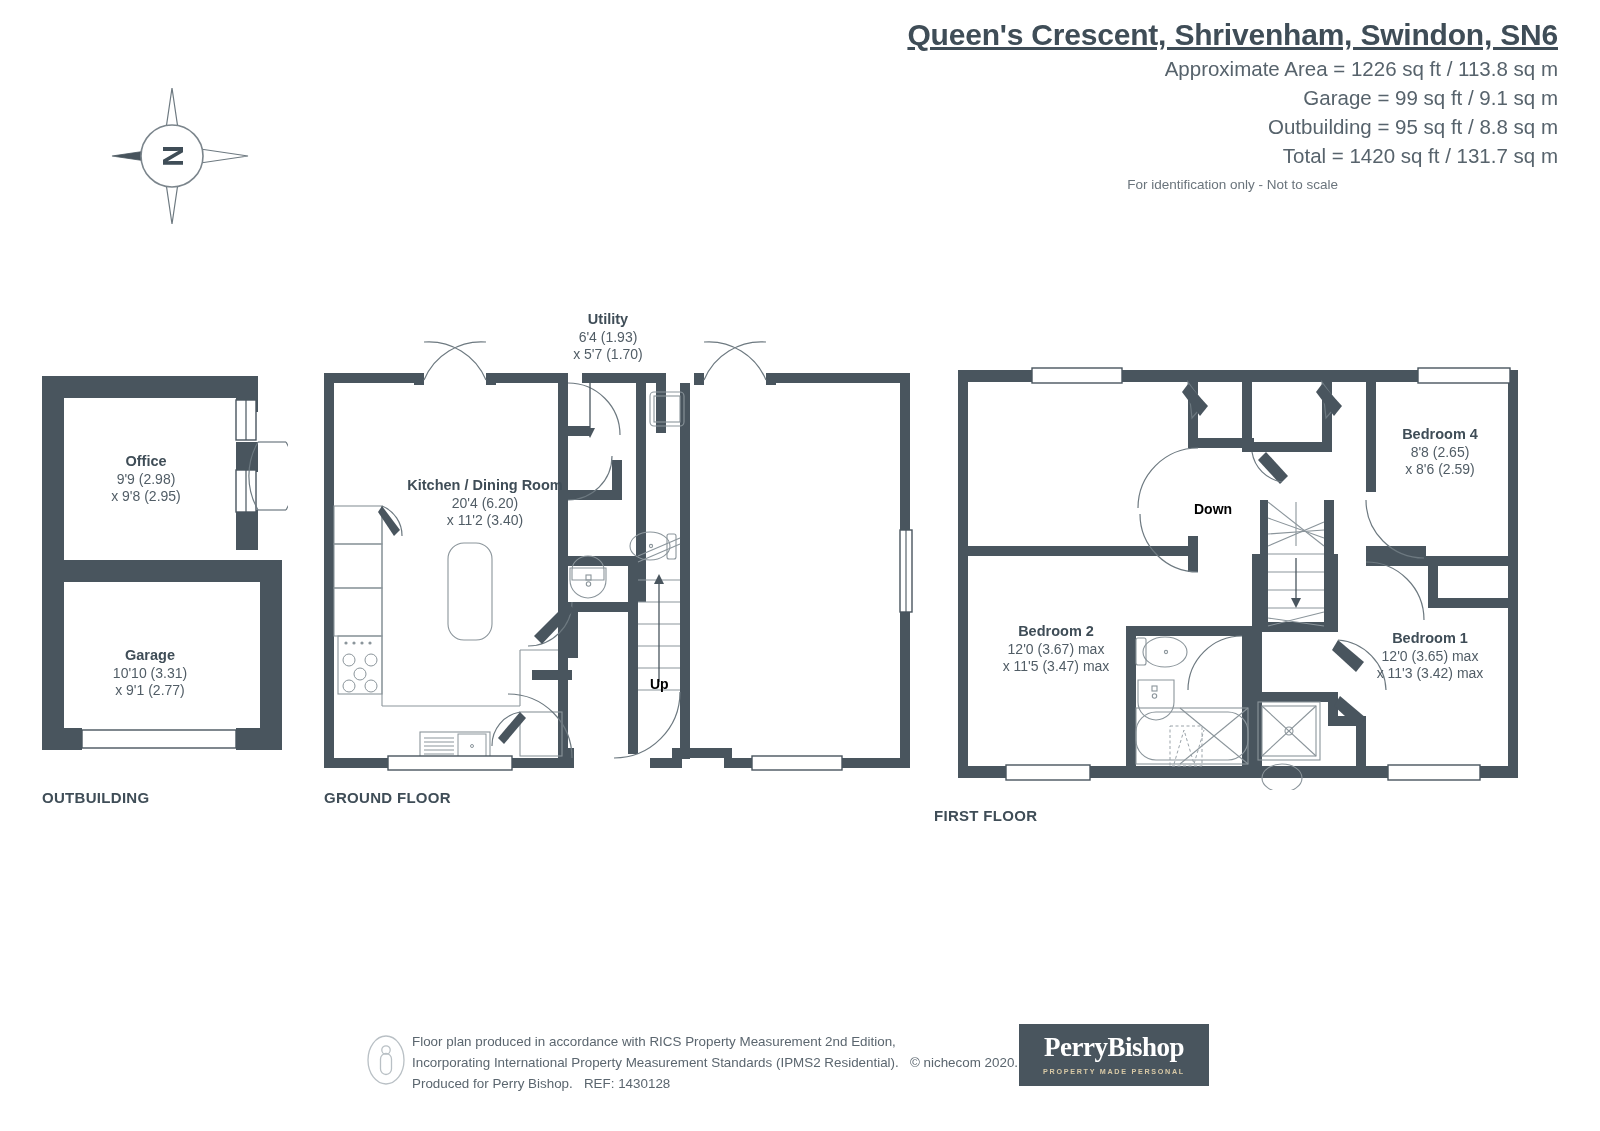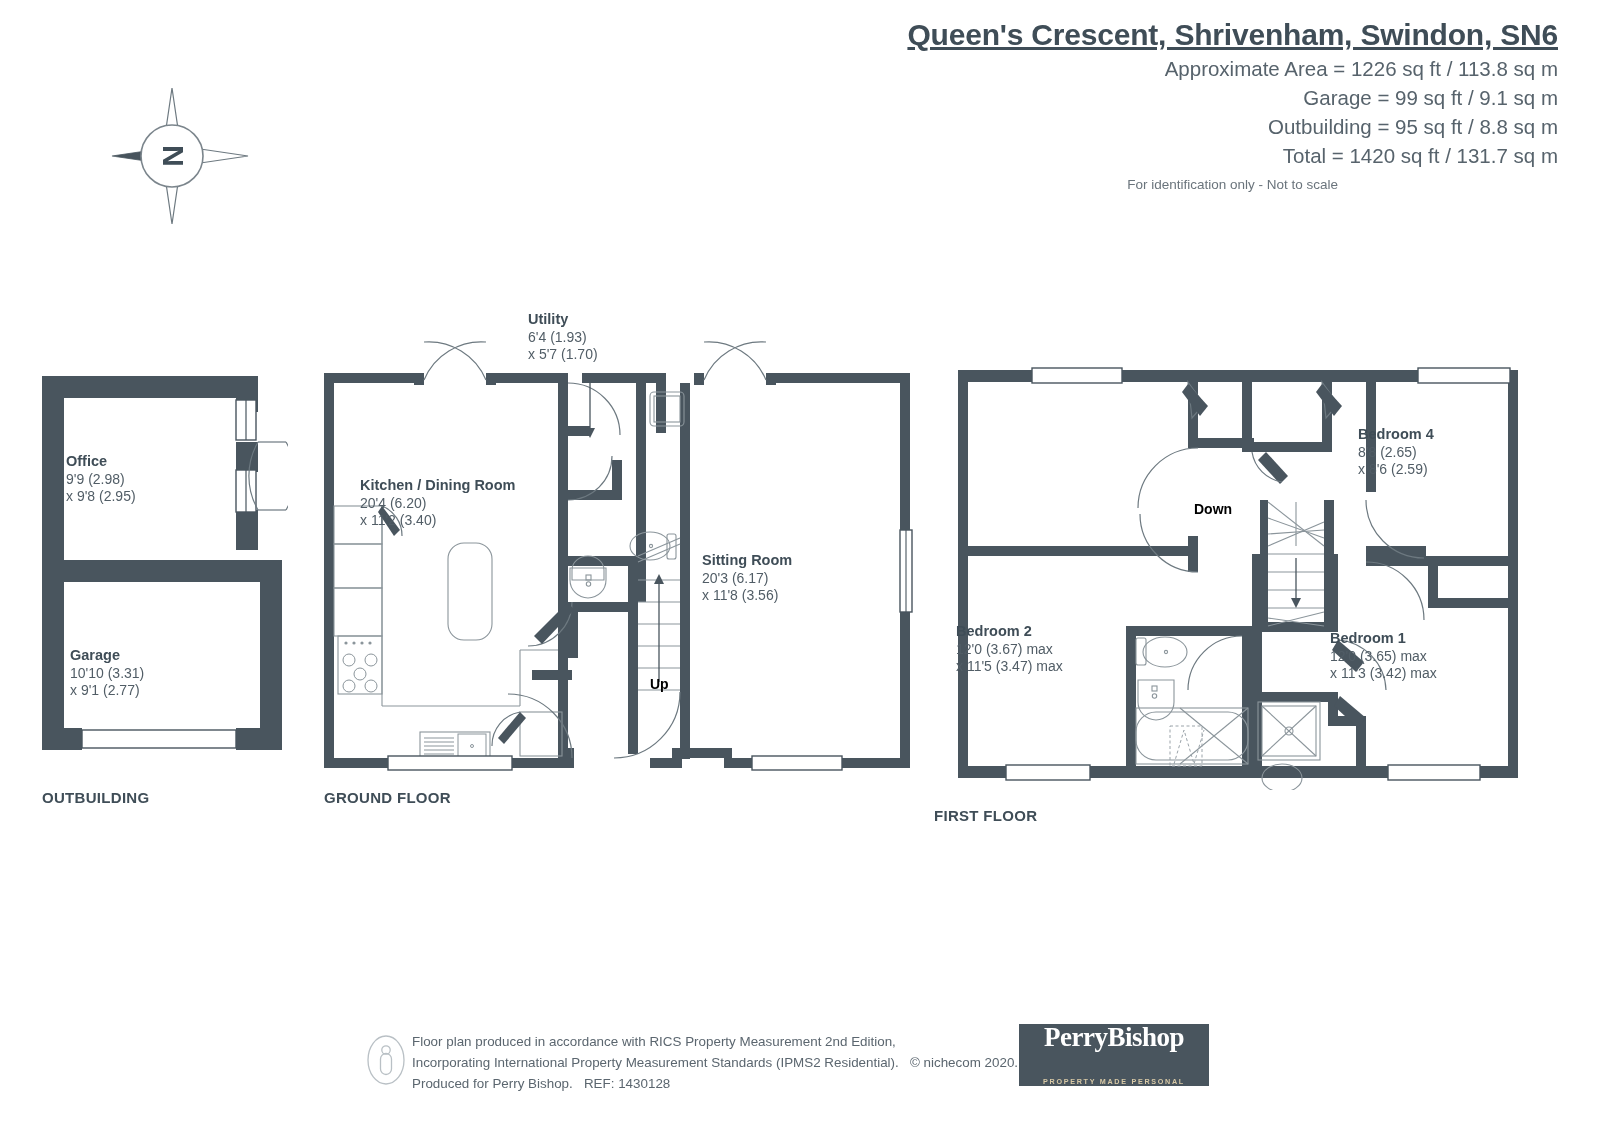--- a/index.html
+++ b/index.html
@@ -14,32 +14,32 @@
   #header{position:absolute;right:42px;top:18px;text-align:right;}
   #title{font-size:30px;font-weight:bold;color:#3f4d57;letter-spacing:-.2px;white-space:nowrap;text-decoration:underline;}
   .area-line{font-size:20.5px;color:#57636c;margin-top:5px;white-space:nowrap;}
   .area-line:first-of-type{margin-top:14px;}
   #ident{font-size:13.5px;color:#6a747c;margin-top:9px;text-align:center;}
 
   
   .floor-caption{position:absolute;font-size:15px;font-weight:bold;color:#3f4d57;letter-spacing:.3px;}
 
   
-  .room{position:absolute;text-align:left;line-height:1.28;white-space:nowrap;}
+  .room{position:absolute;text-align:center;line-height:1.28;white-space:nowrap;}
   .room .rname{font-size:14.5px;font-weight:bold;color:#3f4d57;}
   .room .rdim{font-size:14px;color:#515d66;}
   .tag{position:absolute;font-size:14px;font-weight:bold;color:#000000;white-space:nowrap;}
 
   
   #footer{position:absolute;left:364px;top:1016px;width:880px;height:86px;}
   #info-icon{position:absolute;left:2px;top:16px;width:40px;height:54px;}
   #foot-text{position:absolute;left:48px;top:16px;font-size:13.4px;line-height:1.55;color:#5b666f;}
   #copy{color:#5b666f;}
   #logo{position:absolute;left:655px;top:8px;width:190px;height:62px;background:#49555e;
-        display:flex;flex-direction:column;align-items:center;justify-content:space-between;}
+        display:flex;flex-direction:column;align-items:center;justify-content:center;}
   #logo-name{color:#ffffff;font-family:"Liberation Serif", serif;font-size:27px;font-weight:bold;letter-spacing:-.5px;line-height:1;}
   #logo-tag{color:#d8c9a6;font-size:7.2px;letter-spacing:1.7px;margin-top:6px;font-weight:bold;}
 
   svg{display:block;}
   .wall{fill:#49555e;}
   .thin{fill:none;stroke:#6d7980;stroke-width:1.2;}
   .thin2{fill:none;stroke:#8b959b;stroke-width:1.1;}
   .win{fill:#ffffff;stroke:#49555e;stroke-width:1.4;}
   .dash{fill:none;stroke:#9aa3a9;stroke-width:1;stroke-dasharray:3 2.5;}
 </style>
@@ -262,25 +262,20 @@
 
   <div class="room" style="left:360px;top:476px;width:250px;">
     <div class="rname">Kitchen / Dining Room</div>
     <div class="rdim">20'4 (6.20)</div>
     <div class="rdim">x 11'2 (3.40)</div>
   </div>
   <div class="room" style="left:528px;top:310px;width:160px;">
     <div class="rname">Utility</div>
     <div class="rdim">6'4 (1.93)</div>
     <div class="rdim">x 5'7 (1.70)</div>
-  </div>
-  <div class="room" style="left:702px;top:551px;width:166px;">
-    <div class="rname">Sitting Room</div>
-    <div class="rdim">20'3 (6.17)</div>
-    <div class="rdim">x 11'8 (3.56)</div>
   </div>
   <div class="tag" style="left:634px;top:676px;margin-left:16px;">Up</div>
   <div class="floor-caption" style="left:324px;top:789px;">GROUND FLOOR</div>
 
   <svg style="position:absolute;left:930px;top:350px;" width="600" height="440" viewBox="0 0 600 440">
     <g class="wall">
 
       <rect x="28" y="20" width="10" height="408"></rect>
       <rect x="28" y="20" width="76" height="12"></rect>
       <rect x="190" y="20" width="122" height="12"></rect>

